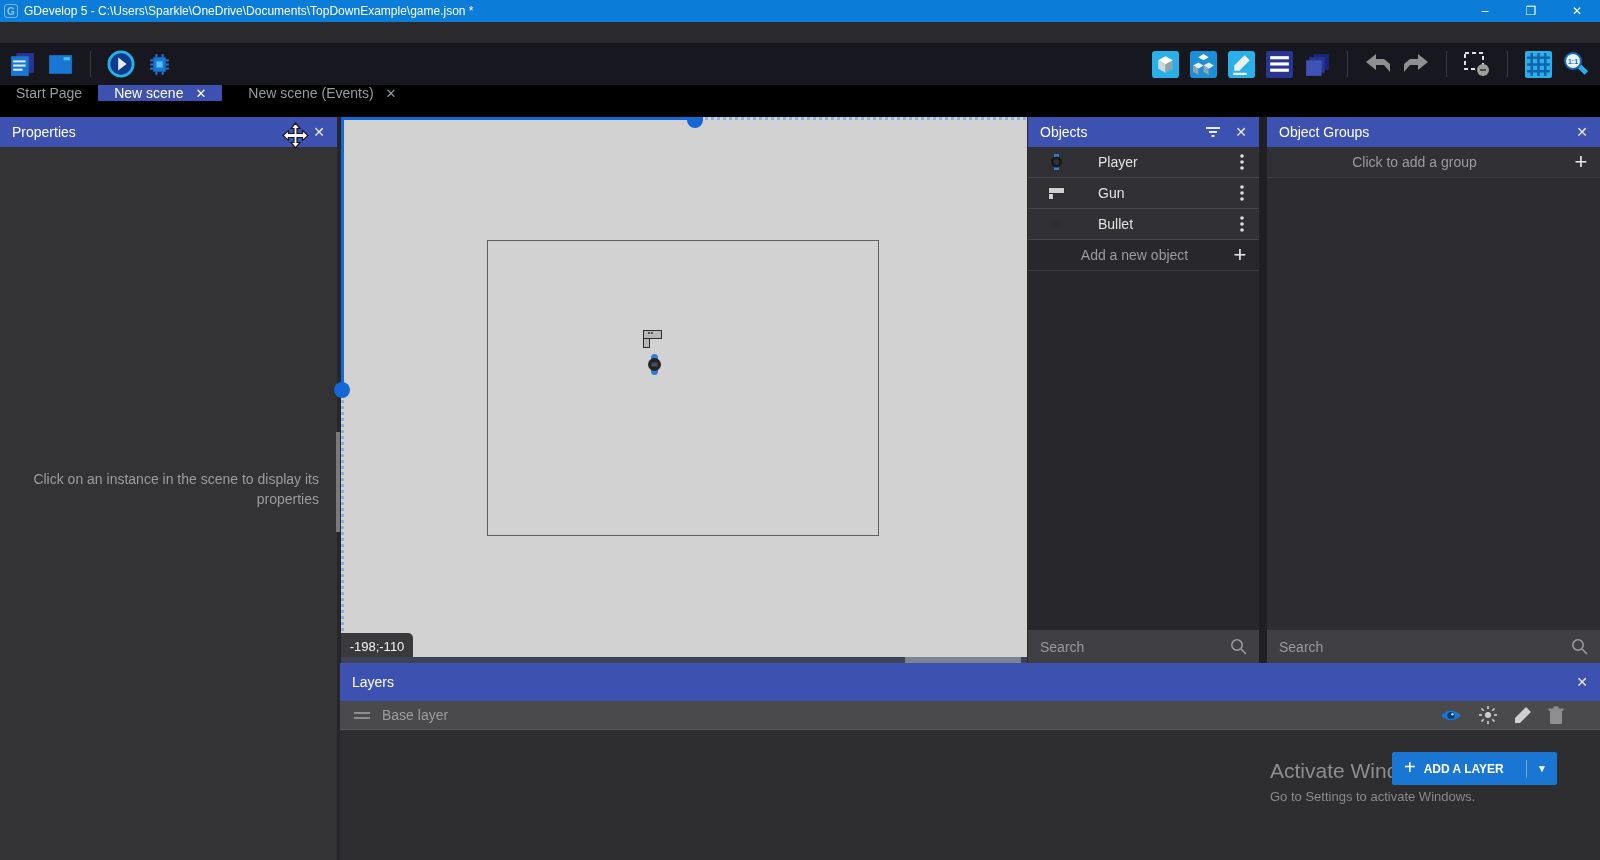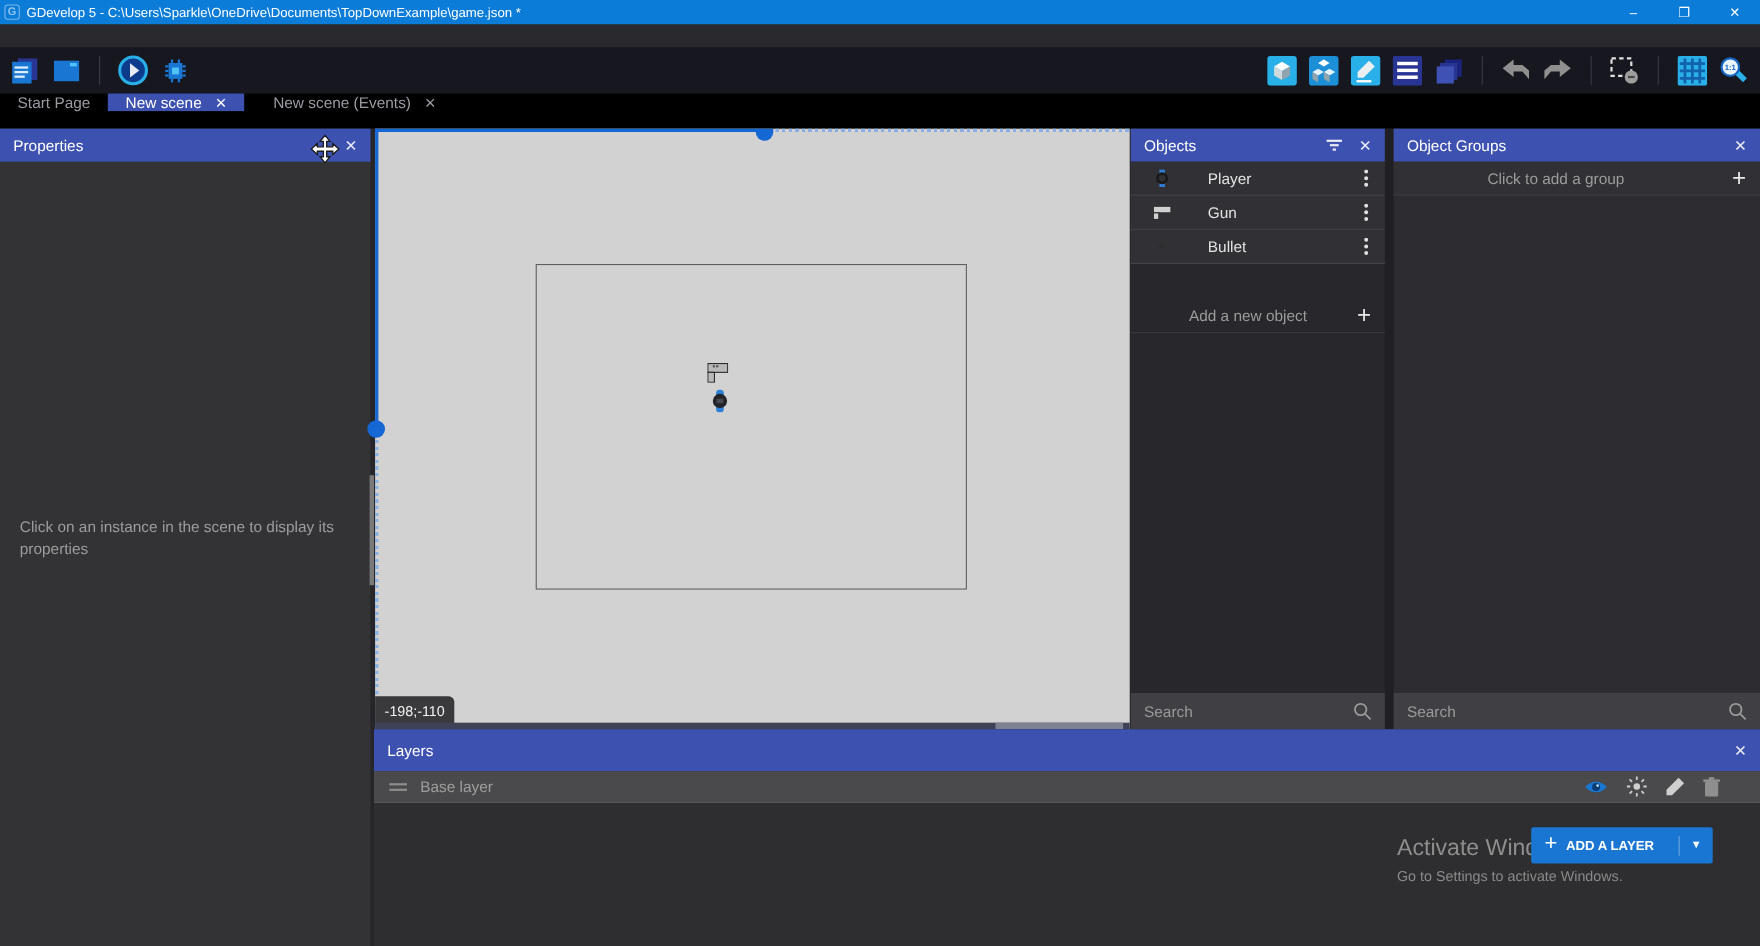--- a/index.html
+++ b/index.html
@@ -31,21 +31,21 @@
   .tab.active { background:#3d51b1; color:#ffffff; }
   .tab .tab-close { font-size:13px; color:inherit; }
 
   
   .panel-header { height:30px; background:#3d51b1; color:#fff; display:flex; align-items:center; font-size:14px; padding:0 12px; }
   .panel-header .spacer { flex:1; }
   .hx { color:#e8eaf6; font-size:14px; margin-left:14px; }
 
   
   .properties { position:absolute; left:0; top:117px; width:337px; height:743px; background:#333336; }
-  .props-empty { position:absolute; left:18px; right:18px; top:352px; text-align:left; color:#9c9c9c; font-size:14px; line-height:20px; }
+  .props-empty { position:absolute; left:18px; right:18px; top:352px; text-align:right; color:#9c9c9c; font-size:14px; line-height:20px; }
   .left-strip { position:absolute; left:337px; top:117px; width:4px; height:743px; background:#26262a; }
   .props-scroll-thumb { position:absolute; left:336px; top:432px; width:4px; height:100px; background:#7a7a7a; }
 
   
   .canvas { position:absolute; left:341px; top:117px; width:686px; height:546px; background:#d2d2d2; }
   .scroll-top-solid { position:absolute; left:0; top:0; width:352px; height:3px; background:#1567d3; }
   .scroll-top-dot { position:absolute; left:346px; top:0; width:16px; height:11px; background:#1567d3; border-radius:0 0 9px 9px; }
   .scroll-top-dash { position:absolute; left:364px; right:0; top:0; height:3px; background:repeating-linear-gradient(90deg,#8ab0e4 0 3px, rgba(0,0,0,0) 3px 6px); }
   .scroll-left-solid { position:absolute; left:0; top:0; width:3px; height:272px; background:#1567d3; }
   .scroll-left-dot { position:absolute; left:-7px; top:265px; width:16px; height:16px; background:#1567d3; border-radius:50%; }
@@ -55,21 +55,21 @@
   .canvas-hscroll { position:absolute; left:0; bottom:0; width:100%; height:6px; background:#3e4257; }
   .canvas-hscroll .thumb { position:absolute; left:564px; width:116px; height:6px; background:#7d8290; }
   .sprite { position:absolute; image-rendering:pixelated; }
 
   
   .objects { position:absolute; left:1028px; top:117px; width:231px; height:546px; background:#28282c; display:flex; flex-direction:column; }
   .obj-row { height:31px; background:#313135; border-bottom:1px solid #44444a; display:flex; align-items:center; color:#e2e2e2; font-size:14px; }
   .obj-icon-cell { width:56px; display:flex; align-items:center; justify-content:center; }
   .obj-label { flex:1; padding-left:14px; }
   .obj-menu { width:34px; display:flex; align-items:center; justify-content:center; }
-  .add-row { height:31px; display:flex; align-items:center; color:#9b9b9b; font-size:14px; border-bottom:1px solid #3a3a40;margin-top:32px; }
+  .add-row { height:31px; display:flex; align-items:center; color:#9b9b9b; font-size:14px; border-bottom:1px solid #3a3a40; }
   .add-row .lbl { flex:1; text-align:center; padding-left:20px; }
   .plus { color:#e8e8e8; font-size:22px; font-weight:300; width:38px; text-align:center; }
   .panel-fill { flex:1; }
   .search-bar { height:33px; background:#3f3f44; display:flex; align-items:center; padding:0 12px; }
   .search-bar input { flex:1; background:transparent; border:none; outline:none; color:#cfcfcf; font-size:14px; font-family:"Liberation Sans",sans-serif; }
   .search-bar input::placeholder { color:#9a9a9a; opacity:1; }
 
   .vsep { position:absolute; left:1259px; top:117px; width:8px; height:546px; background:#202024; }
 
   

